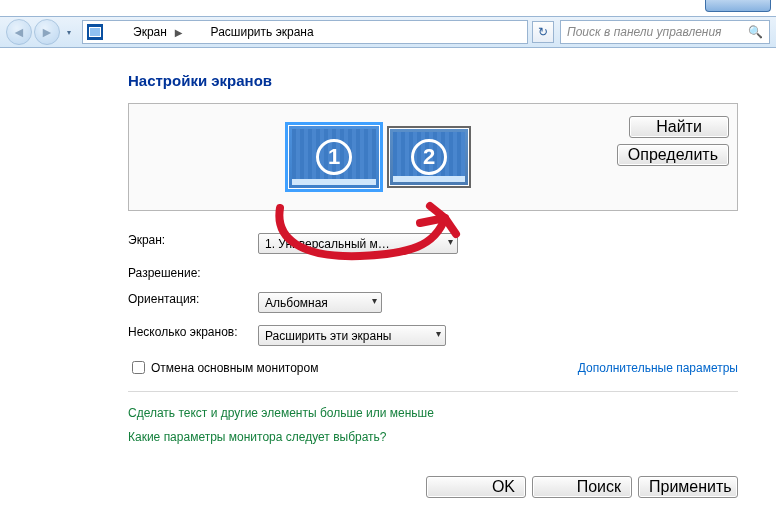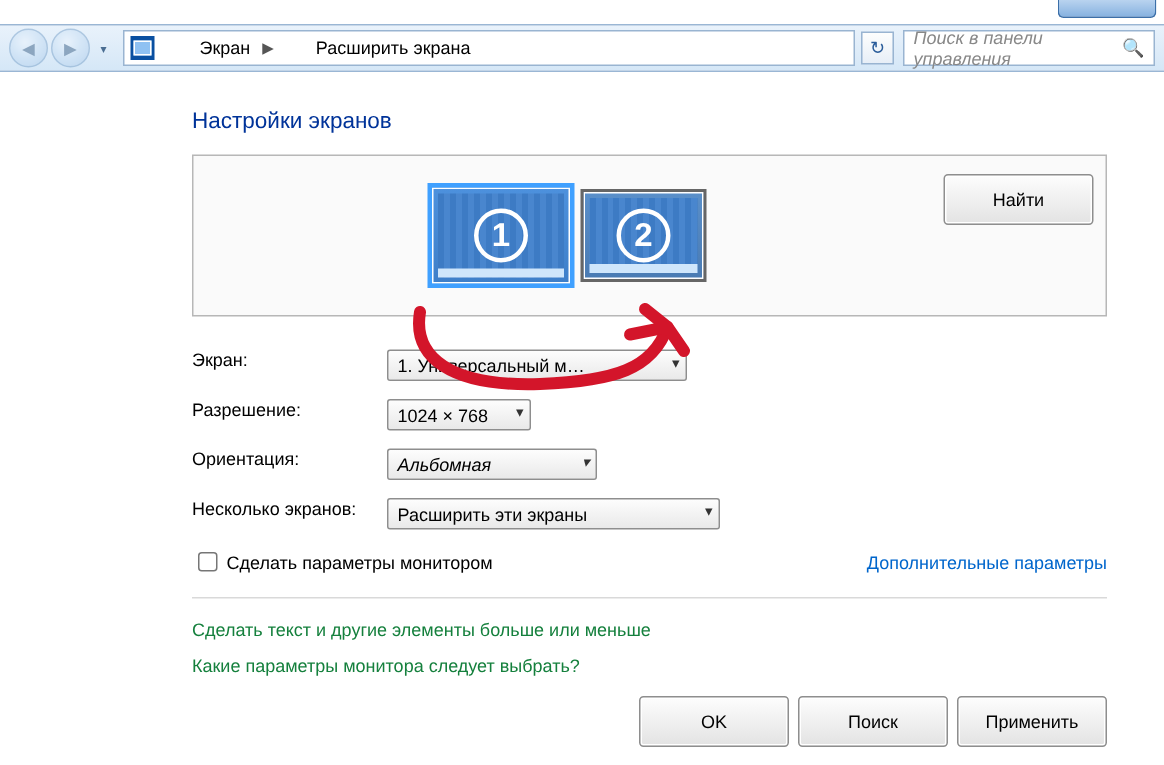--- a/index.html
+++ b/index.html
@@ -82,41 +82,41 @@
   }
   .refresh-btn {
     height: 22px; width: 22px;
     border: 1px solid #99b4d1;
     background: linear-gradient(#fdfdfd,#e7eef7);
     display: flex; align-items: center; justify-content: center;
     margin-right: 6px;
     color: #2a5c9a; font-size: 12px;
   }
   .searchbox {
-    width: 168px; height: 24px;
+    width: 210px; height: 24px;
     background: #fff;
     border: 1px solid #99b4d1;
     display: flex; align-items: center;
     padding: 0 6px;
     color: #888;
     font-style: italic;
   }
   .searchbox .mag {
     margin-left: auto; color: #5a7fa6; font-style: normal;
   }
   
   .content {
     position: absolute;
     left: 0; right: 0; top: 48px; bottom: 0;
     background: #fff;
     padding: 24px 38px 10px 128px;
   }
   h2.page-title {
     color: #003399;
-    font-weight: normal;
+    font-weight: bold;
     font-size: 15px;
     margin: 0 0 14px 0;
   }
   .preview-box {
     border: 1px solid #b7b7b7;
     background: #fafafa;
     height: 108px;
     position: relative;
     padding: 8px;
     display: flex;
@@ -162,25 +162,25 @@
     z-index: 2;
   }
   .side-buttons {
     width: 110px;
     display: flex; flex-direction: column; gap: 6px;
     align-items: flex-end;
     padding-top: 4px;
   }
   .winbtn {
     min-width: 100px;
-    height: 34px;
+    height: 22px;
     background: linear-gradient(#fdfdfd,#e3e3e3);
     border: 1px solid #8e8e8e;
     border-radius: 3px;
-    font-family: inherit; font-size: 12px;
+    font-family: inherit; font-size: 16px;
     padding: 0 10px;
     cursor: default;
     box-shadow: 0 0 0 1px #fff inset;
   }
   
   .form {
     margin-top: 22px;
   }
   .row {
     display: flex; align-items: flex-start;
@@ -200,22 +200,22 @@
     position: relative;
     font-size: 12px;
   }
   .combo::after {
     content: "▾";
     position: absolute; right: 4px; top: 2px;
     font-size: 10px; color: #333;
   }
   .combo.w-wide { width: 200px; }
   .combo.w-res  { width: 96px; }
-  .combo.w-ori  { width: 140px; font-style: italic; }
-  .combo.w-multi{ width: 222px; }
+  .combo.w-ori  { width: 124px; }
+  .combo.w-multi{ width: 188px; }
   .checkbox-row {
     display: flex; align-items: center;
     margin-top: 4px;
   }
   .checkbox-row input { margin-right: 6px; }
   .right-link {
     margin-left: auto;
     color: #0066cc;
     cursor: default;
   }
@@ -228,21 +228,21 @@
     color: #15803d;
     margin-bottom: 10px;
     cursor: default;
   }
   
   .button-bar {
     position: absolute;
     right: 38px; bottom: 12px;
     display: flex; gap: 6px;
   }
-  .button-bar .winbtn { width: 86px; }
+  .button-bar .winbtn { width: 86px; text-align: right; }
   
   .annotation {
     position: absolute;
     pointer-events: none;
     z-index: 50;
   }
 </style>
 </head>
 <body>
 
@@ -282,57 +282,55 @@
         <div class="num">1</div>
       </div>
       <div class="monitor secondary">
         <div class="wall"></div>
         <div class="tb"></div>
         <div class="num">2</div>
       </div>
     </div>
     <div class="side-buttons">
       <button class="winbtn">Найти</button>
+      <button class="winbtn">Определить</button>
     </div>
   </div>
 
   <svg class="annotation" style="left:250px; top:130px;" width="240" height="110" viewBox="0 0 240 110">
     <path d="M30 30 C 25 60, 50 80, 110 78 C 160 76, 185 68, 195 40" stroke="#d3152a" stroke-width="8" fill="none" stroke-linecap="round"></path>
     <path d="M195 40 L180 28 M195 40 L206 56 M195 40 L170 45" stroke="#d3152a" stroke-width="8" fill="none" stroke-linecap="round"></path>
   </svg>
 
   <div class="form">
     <div class="row">
       <label>Экран:</label>
       <div class="combo w-wide">
         <span>1. Универсальный м…</span>
       </div>
     </div>
     <div class="row">
       <label>Разрешение:</label>
-      <div class="combo w-res">
-        <span>1024 × 768</span>
-      </div>
     </div>
     <div class="row">
       <label>Ориентация:</label>
       <div class="combo w-ori">
         <span>Альбомная</span>
       </div>
     </div>
     <div class="row">
       <label>Несколько экранов:</label>
       <div class="combo w-multi">
         <span>Расширить эти экраны</span>
       </div>
     </div>
 
     <div class="checkbox-row">
       <input type="checkbox" style="">
-      <span>Сделать параметры монитором</span>
+      <span>Отмена основным монитором</span>
       <span class="right-link">Дополнительные параметры</span>
     </div>
 
     <hr class="sep">
 
     <div class="link-line">Сделать текст и другие элементы больше или меньше</div>
     <div class="link-line">Какие параметры монитора следует выбрать?</div>
   </div>
 
   <div class="button-bar">

